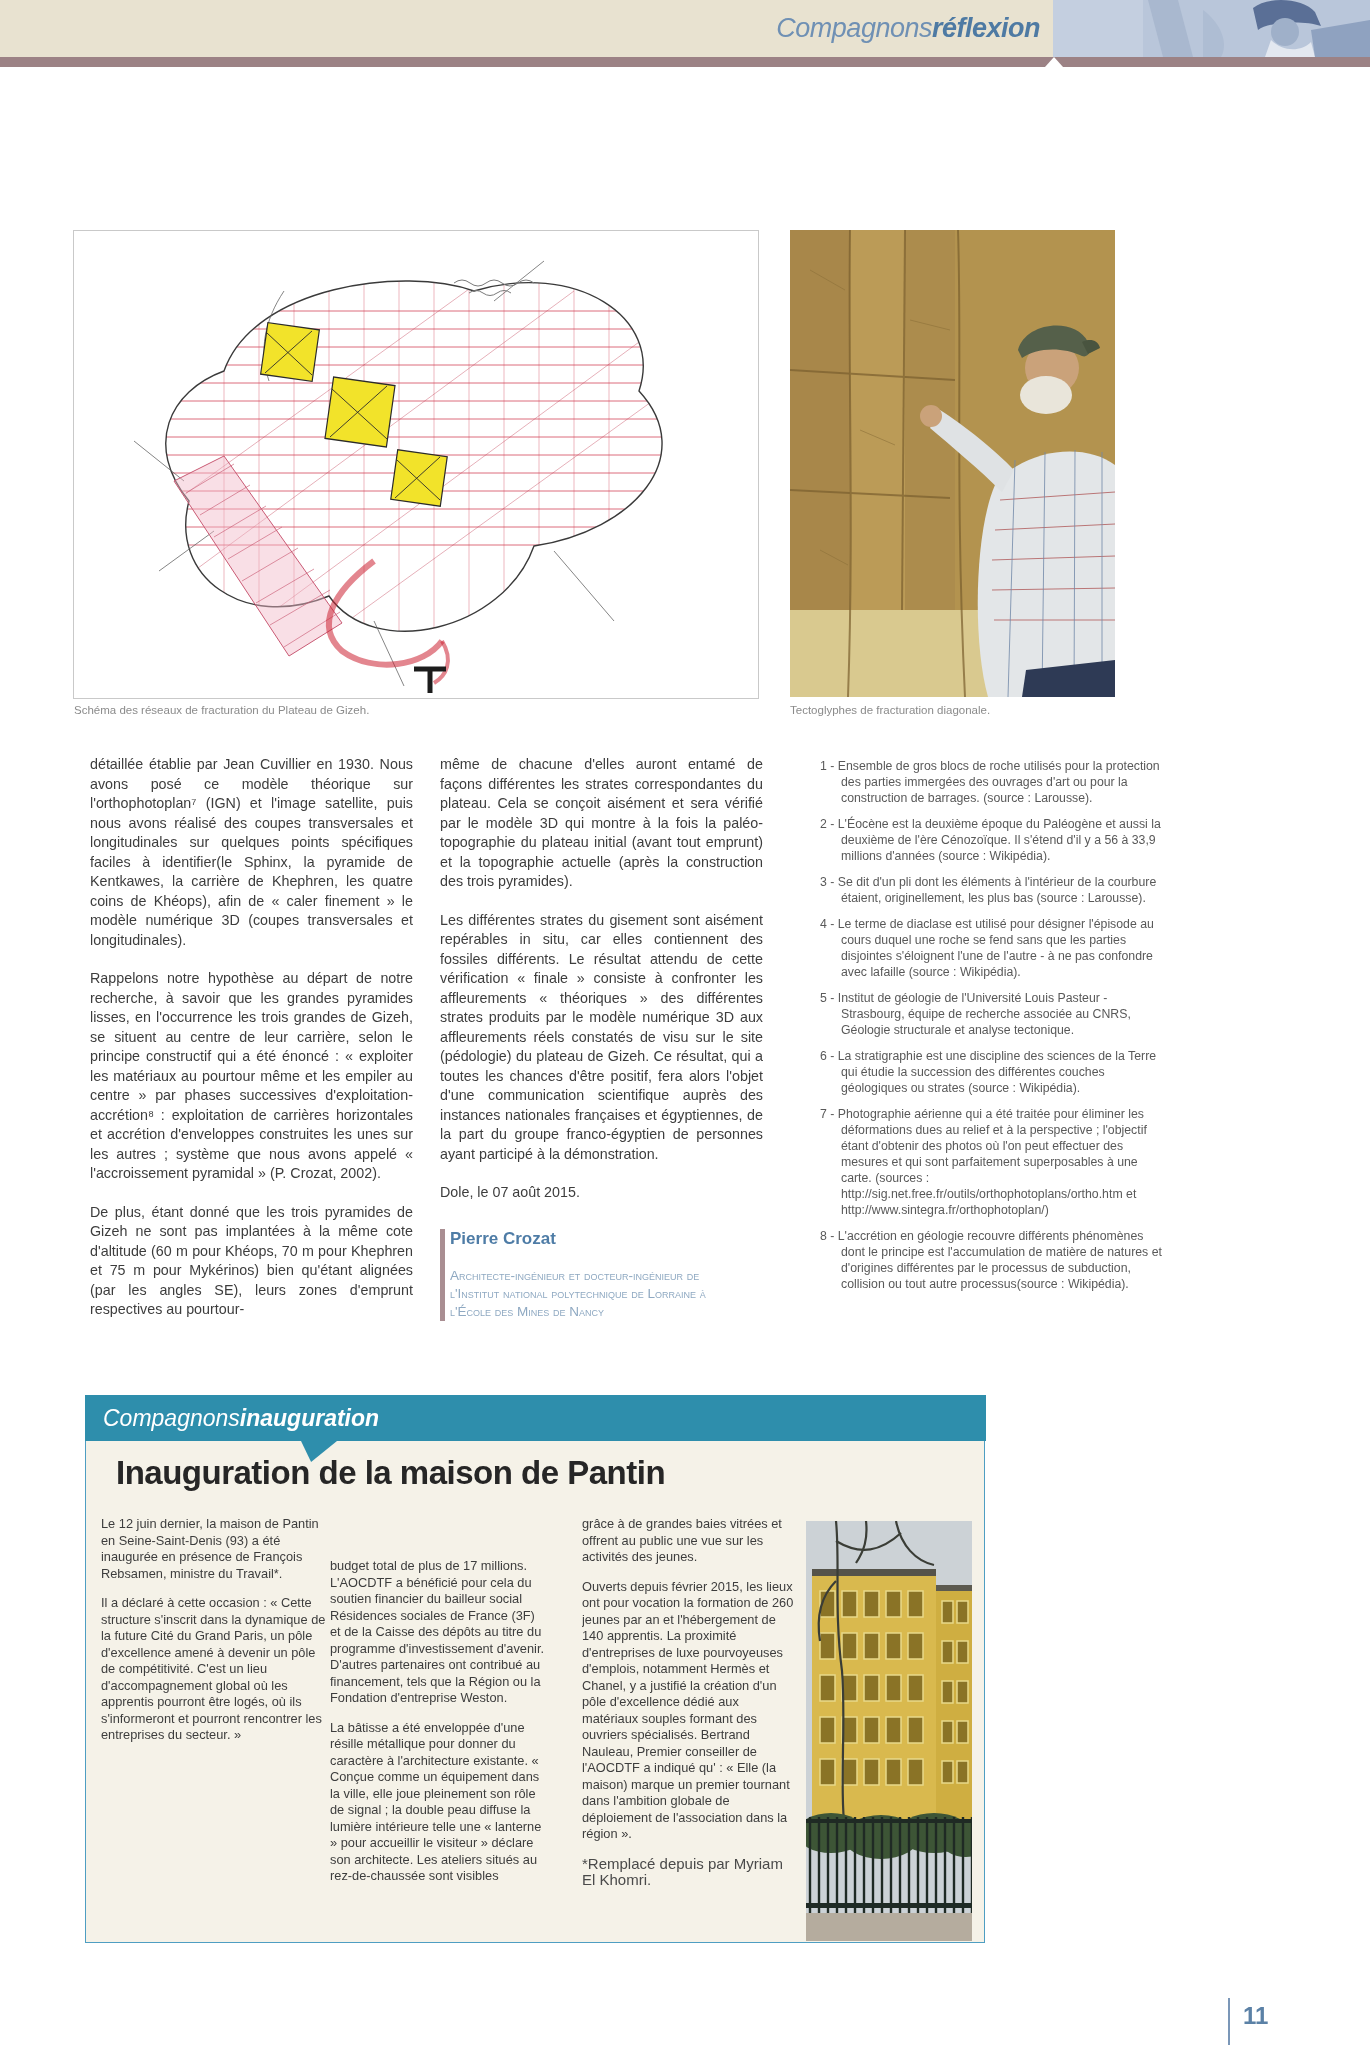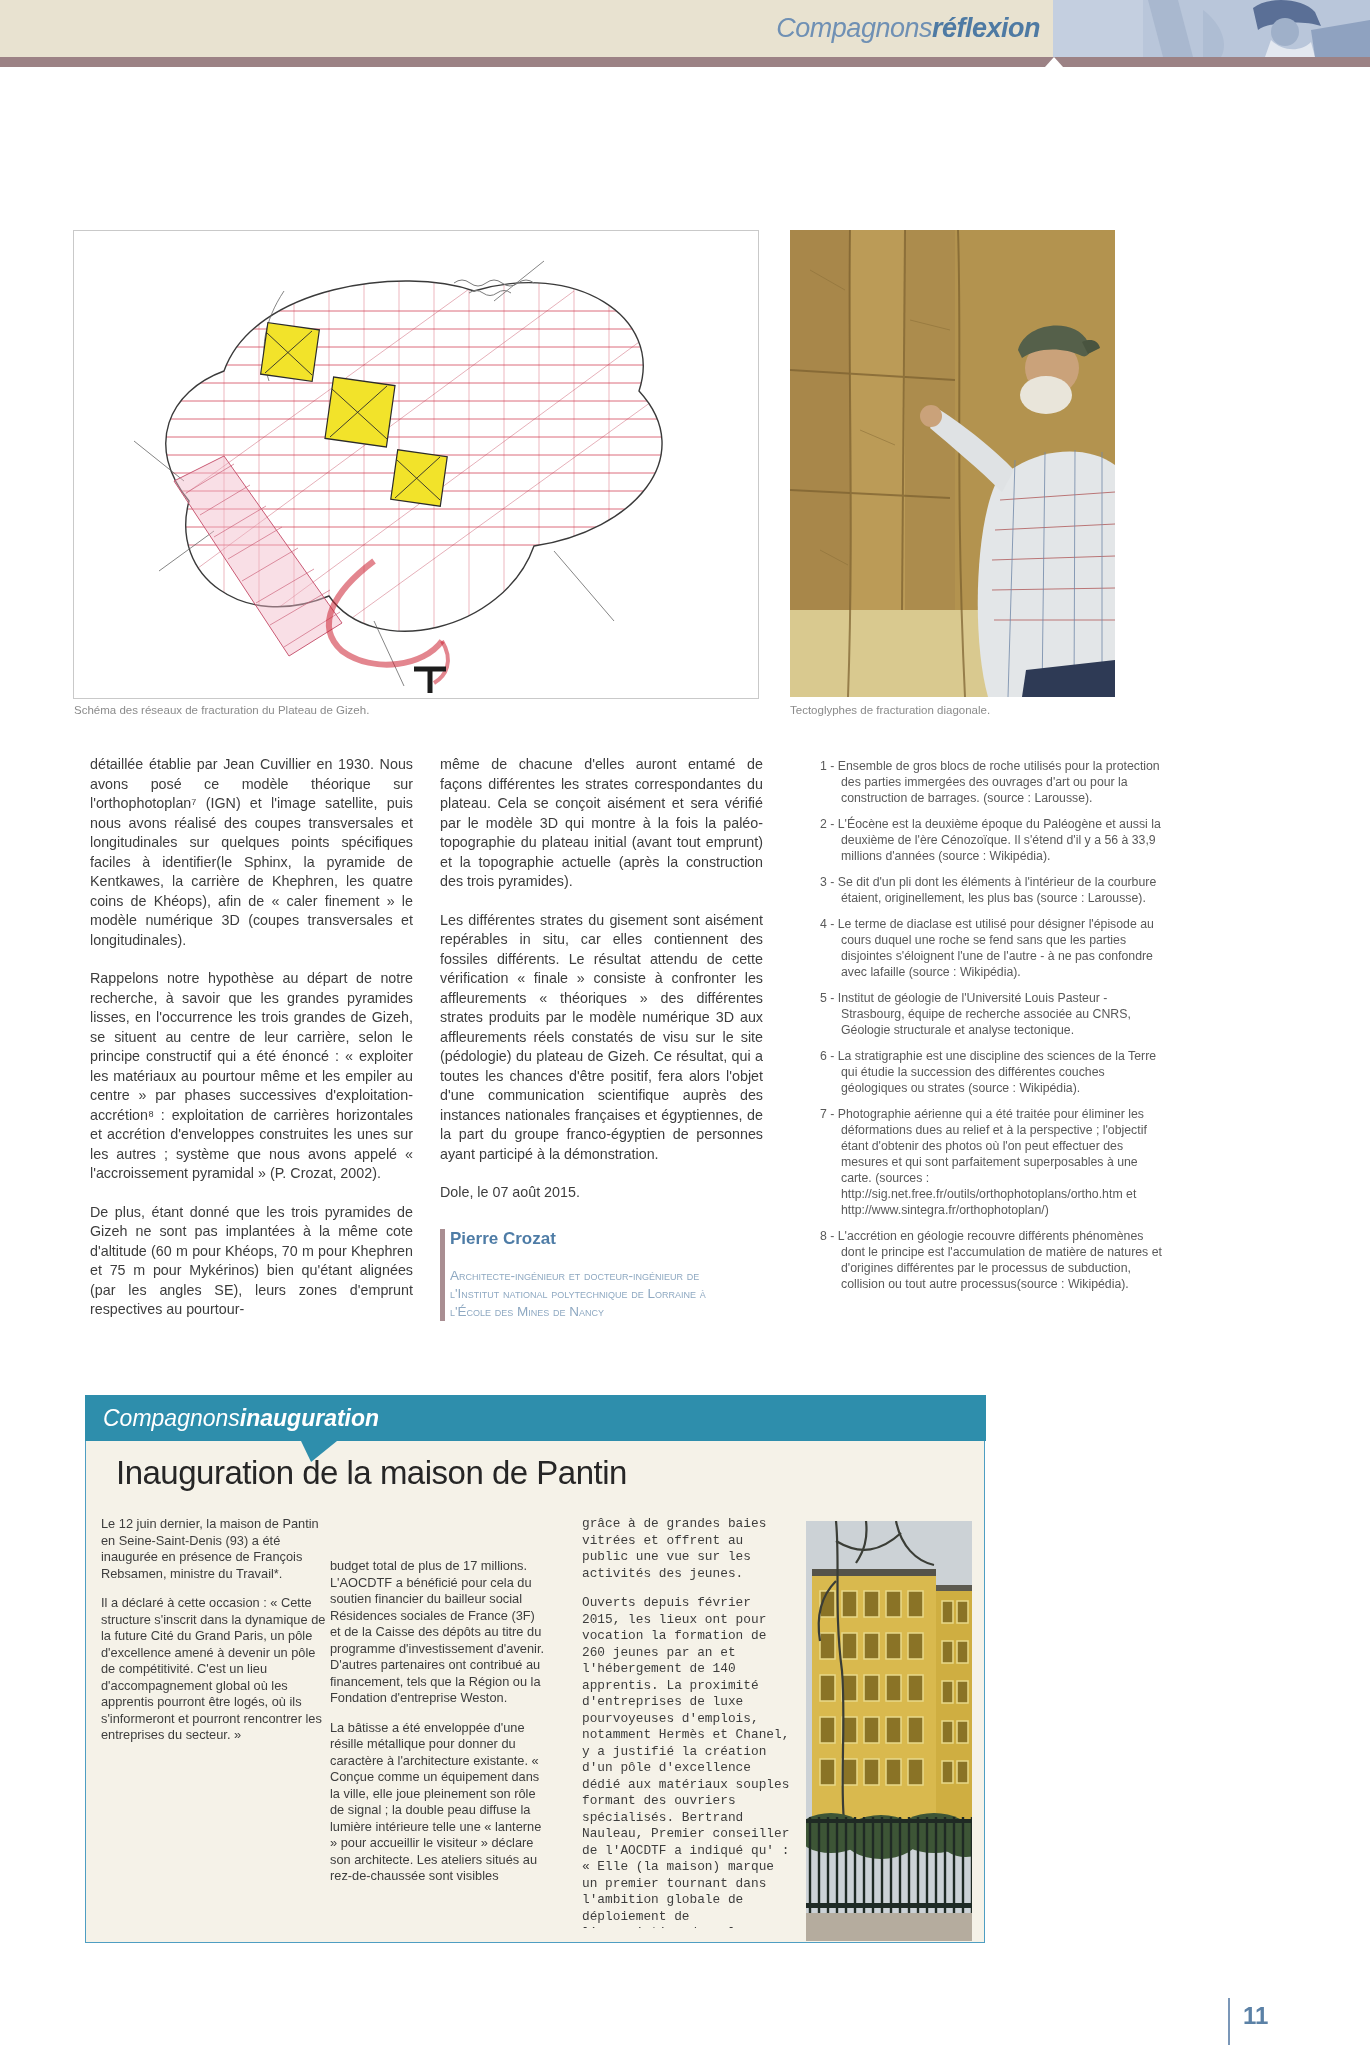--- a/index.html
+++ b/index.html
@@ -37,26 +37,26 @@
   .footnotes{position:absolute;left:820px;top:758px;width:345px;height:600px;font-size:12.3px;line-height:16px;color:#595959;text-align:left;overflow:hidden;}
   .footnotes p{margin:0 0 10px 0;padding-left:21px;text-indent:-21px;}
 
   
   .inaug-box{position:absolute;left:85px;top:1395px;width:900px;height:548px;background:#f5f2e8;border:1px solid #4e9ec2;box-sizing:border-box;}
   .inaug-banner{position:absolute;left:-1px;top:-1px;width:901px;height:46px;background:#2e8eac;display:flex;align-items:center;
                 padding-left:18px;box-sizing:border-box;font-style:italic;font-size:23px;color:#ffffff;}
   .banner-bold{font-weight:700;}
   .inaug-tail{position:absolute;left:215px;top:45px;width:36px;height:21px;background:#2e8eac;
               clip-path:polygon(0 0,100% 0,28% 100%);}
-  .inaug-headline{position:absolute;left:30px;top:58px;font-size:33px;font-weight:400;color:#262626;letter-spacing:-0.5px;}
+  .inaug-headline{position:absolute;left:30px;top:58px;font-size:33px;font-weight:700;color:#262626;letter-spacing:-0.5px;}
   .inaug-col{position:absolute;top:120px;height:412px;font-size:12.8px;line-height:16.5px;text-align:left;overflow:hidden;}
   .inaug-col p{margin:0 0 13px 0;}
   #icol1{left:15px;width:225px;}
   #icol2{left:244px;width:218px;margin-top:42px;}
-  #icol3{left:496px;width:212px;font-family:Liberation Mono, monospace;}
+  #icol3{left:496px;width:212px;}
   .inaug-note{font-size:15px;color:#4a4a4a;margin-top:4px;}
   .inaug-photo{position:absolute;left:720px;top:125px;width:166px;height:420px;overflow:hidden;}
 
   
   .pageno-rule{position:absolute;left:1228px;top:1998px;width:2px;height:47px;background:#7b97b8;}
   .pageno{position:absolute;left:1243px;top:2002px;font-size:24px;font-weight:700;color:#5b81a6;}
 </style>
 </head>
 <body>
 

